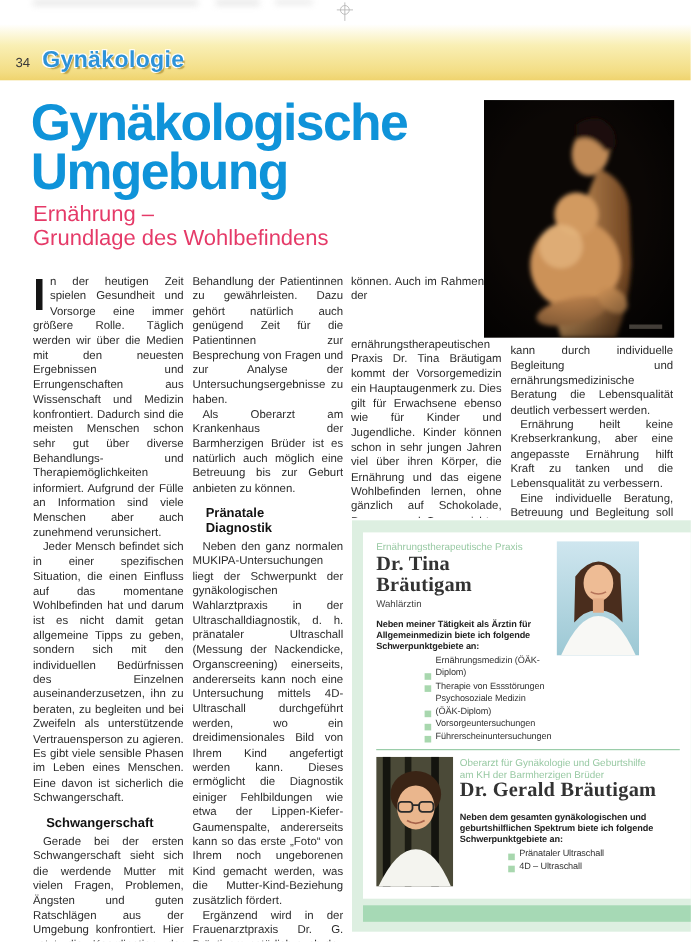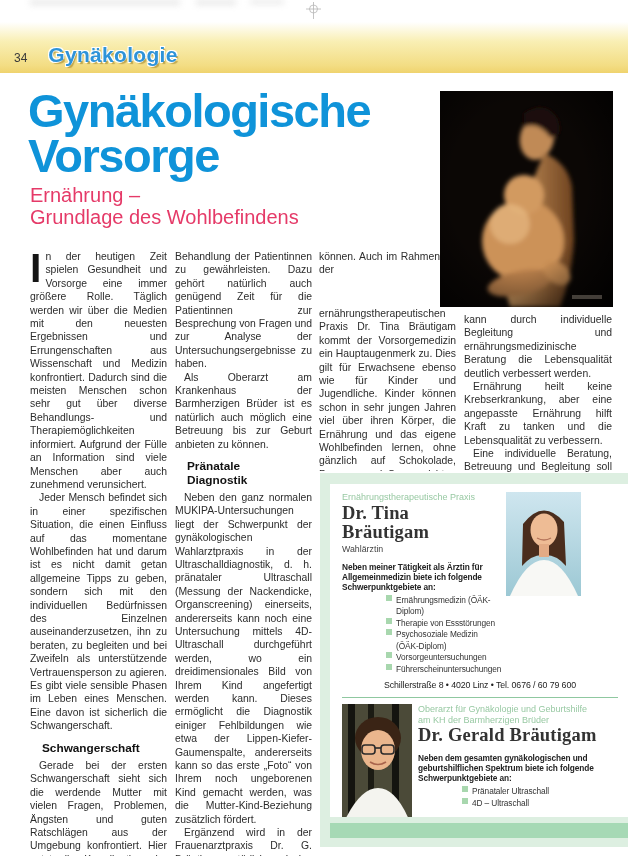--- a/index.html
+++ b/index.html
@@ -17,21 +17,21 @@
   .s1 { top: 0; left: 30px;  width: 150px; height: 5px; }
   .s2 { top: 0; left: 196px; width: 40px;  height: 5px; }
   .s3 { top: 0; left: 250px; width: 34px;  height: 4px; }
   .cross { position: absolute; left: 306px; top: 2px; opacity: .55; }
 
   
   .band {
     position: absolute; left: 0; top: 22px; width: 628px; height: 51px;
     background: linear-gradient(180deg, rgba(249,240,186,0) 0%, #f9efb4 38%, #f3dd84 85%, #efd36e 100%);
   }
-  .band-inner { position: absolute; left: 14px; bottom: 6px; display: flex; align-items: baseline; gap: 21px; }
+  .band-inner { position: absolute; left: 14px; bottom: 6px; display: flex; align-items: baseline; gap: 11px; }
   .pagenum { font-size: 12px; color: #3a3a3a; }
   .section-title {
     font-size: 21px; font-weight: bold; color: #2e93d8; letter-spacing: .3px;
     text-shadow: -1px -1px 0 #fff, 1px -1px 0 #fff, -1px 1px 0 #fff, 1.5px 1.5px 1px rgba(150,120,30,.55);
   }
 
   
   .headline {
     position: absolute; left: 28px; top: 88px;
     font-size: 47px; line-height: 45px; font-weight: bold;
@@ -75,21 +75,21 @@
   .portrait { flex: 0 0 auto; }
 
   .kicker { color: #98c9a3; font-size: 9px; line-height: 10.5px; margin-bottom: 1px; }
   .ad-name {
     font-family: "Liberation Serif", serif; font-weight: bold;
     font-size: 18.5px; line-height: 19px; color: #333; letter-spacing: .2px; margin: 1px 0 2px;
   }
   .ad-role { font-size: 8.8px; color: #444; margin: 2px 0 3px; }
   .ad-intro { font-size: 8.3px; font-weight: bold; line-height: 10px; color: #222; letter-spacing: -.1px; margin: 8px 0 3px; }
   .ad-bullets { list-style: none; margin-top: 1px; }
-  .ad-bullets li { font-size: 8.3px; line-height: 11.5px; color: #333; display: flex; align-items: flex-start; gap: 4px; letter-spacing: -.1px; padding-left: 44px; }
+  .ad-bullets li { font-size: 8.3px; line-height: 11.5px; color: #333; display: flex; align-items: flex-end; gap: 4px; letter-spacing: -.1px; padding-left: 44px; }
   .sq { width: 6px; height: 6px; background: #a8d7ae; flex: 0 0 auto; }
   .ad-contact { margin-top: 5px; }
   .ad-address { text-align: center; font-size: 8.8px; line-height: 11px; color: #222; letter-spacing: -.1px; }
   .ad-links { display: flex; justify-content: space-between; font-size: 8.8px; line-height: 11px; color: #222; letter-spacing: -.1px; }
   .ad-divider { border: none; border-top: 1.5px solid #8fc8a0; margin: 6px 0; }
 </style>
 </head>
 <body>
 
 <div class="smudge s1"></div>
@@ -103,21 +103,21 @@
 
 <div class="band">
   <div class="band-inner">
     <span class="pagenum">34</span>
     <span class="section-title">Gynäkologie</span>
   </div>
 </div>
 
 <div class="headline">
   <div>Gynäkologische</div>
-  <div>Vorsorge</div>
+  <div>Umgebung</div>
 </div>
 <div class="subhead">
   <div>Ernährung –</div>
   <div>Grundlage des Wohlbefindens</div>
 </div>
 
 <div class="hero">
   <svg width="173" height="216" viewBox="0 0 173 216">
     <defs>
       <radialGradient id="vg" cx="45%" cy="45%" r="78%">
@@ -214,21 +214,20 @@
           <rect width="75" height="104" fill="url(#tb)"></rect>
           <path d="M17 32 Q37 6 58 30 L60 74 Q50 62 38 63 Q26 62 16 74 Z" fill="#4a2d1d"></path>
           <ellipse cx="38" cy="38" rx="13.5" ry="16.5" fill="#eebc95"></ellipse>
           <rect x="33" y="52" width="10" height="13" fill="#e3ab85"></rect>
           <path d="M4 104 Q20 68 38 68 Q56 68 72 104 Z" fill="#f8f8f5"></path>
           <path d="M31 46 Q38 50 45 46" stroke="#b5745a" stroke-width="1.4" fill="none"></path>
         </svg>
       </div>
     </div>
     <div class="ad-contact">
-      <div class="ad-address">Schillerstraße 8  •  4020 Linz  •  Tel. 0676 / 60 79 600</div>
     </div>
 
     <hr class="ad-divider">
 
     <div class="ad-row">
       <div class="portrait">
         <svg width="70" height="118" viewBox="0 0 70 118">
           <rect width="70" height="118" fill="#4b4a38"></rect>
           <rect x="6" y="0" width="7" height="118" fill="#14140f"></rect>
           <rect x="26" y="0" width="6" height="118" fill="#1b1b13"></rect>

